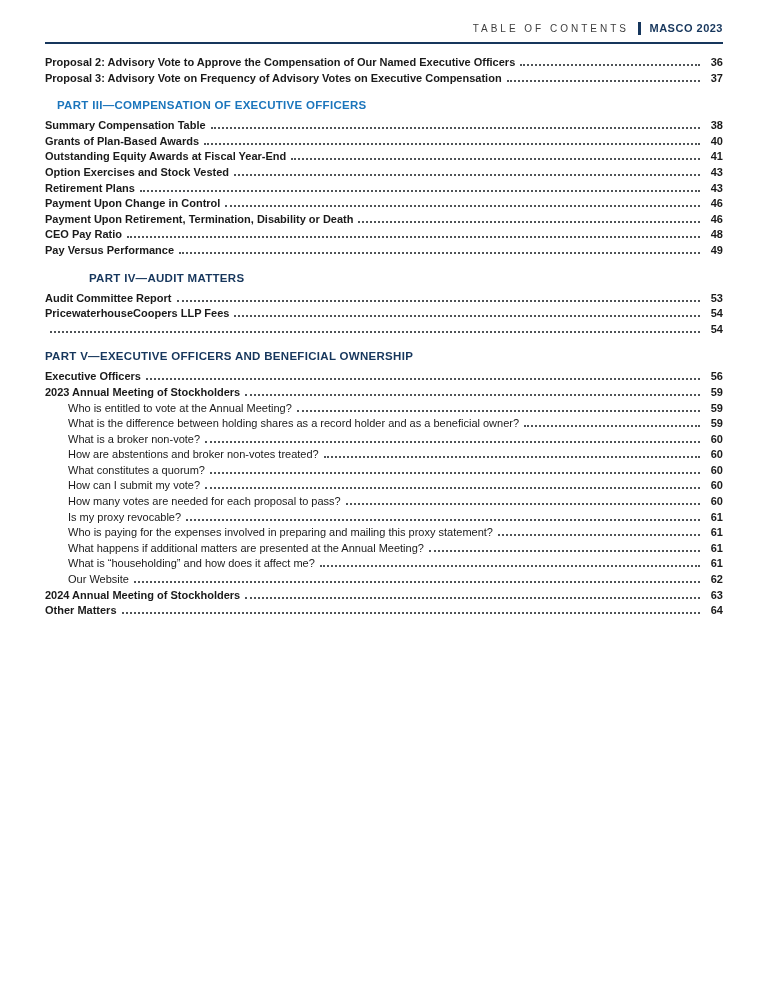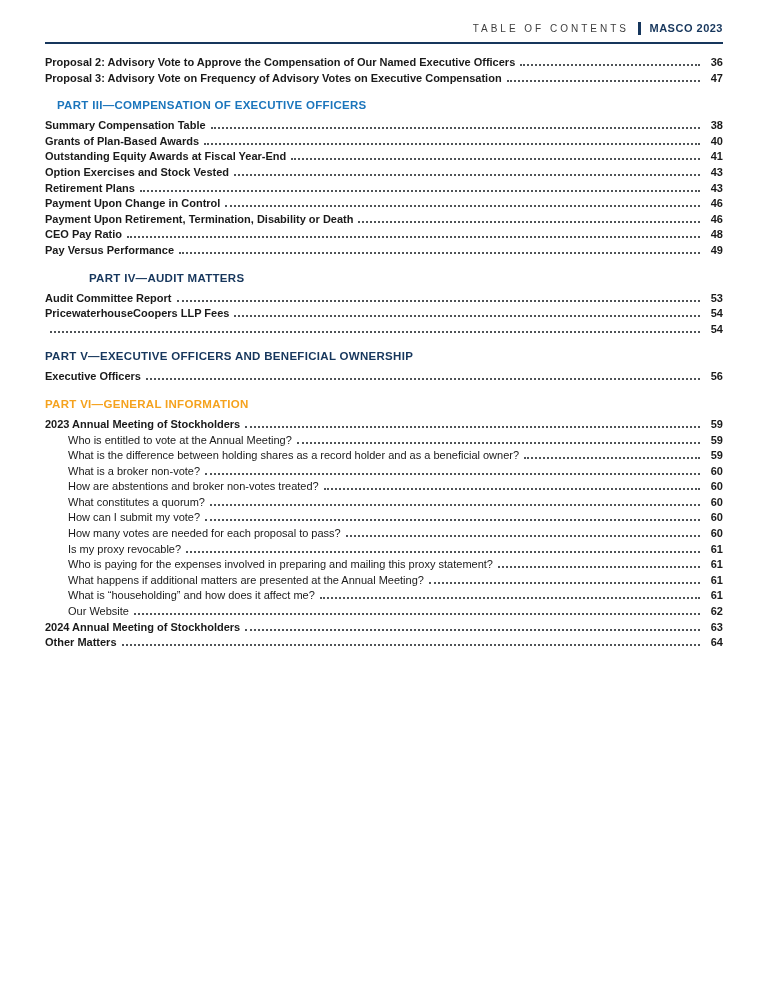--- a/index.html
+++ b/index.html
@@ -98,21 +98,21 @@
 
   <div class="toc">
       <div class="toc-row bold">
         <span class="title">Proposal 2: Advisory Vote to Approve the Compensation of Our Named Executive Officers</span>
         <span class="leader"></span>
         <span class="page-num">36</span>
       </div>
       <div class="toc-row bold">
         <span class="title">Proposal 3: Advisory Vote on Frequency of Advisory Votes on Executive Compensation</span>
         <span class="leader"></span>
-        <span class="page-num">47</span>
+        <span class="page-num">37</span>
       </div>
       <div class="toc-heading" style="color: rgb(27, 117, 188); padding-left: 12px;">PART III—COMPENSATION OF EXECUTIVE OFFICERS</div>
       <div class="toc-row bold">
         <span class="title">Summary Compensation Table</span>
         <span class="leader"></span>
         <span class="page-num">38</span>
       </div>
       <div class="toc-row bold">
         <span class="title">Grants of Plan-Based Awards</span>
         <span class="leader"></span>
@@ -167,21 +167,20 @@
       <div class="toc-row bold">
         <span class="leader"></span>
         <span class="page-num">54</span>
       </div>
       <div class="toc-heading" style="color: rgb(22, 54, 92);">PART V—EXECUTIVE OFFICERS AND BENEFICIAL OWNERSHIP</div>
       <div class="toc-row bold">
         <span class="title">Executive Officers</span>
         <span class="leader"></span>
         <span class="page-num">56</span>
       </div>
-      <div class="toc-heading" style="color: rgb(245, 162, 29);">PART VI—GENERAL INFORMATION</div>
       <div class="toc-row bold">
         <span class="title">2023 Annual Meeting of Stockholders</span>
         <span class="leader"></span>
         <span class="page-num">59</span>
       </div>
       <div class="toc-row indent-1">
         <span class="title">Who is entitled to vote at the Annual Meeting?</span>
         <span class="leader"></span>
         <span class="page-num">59</span>
       </div>

